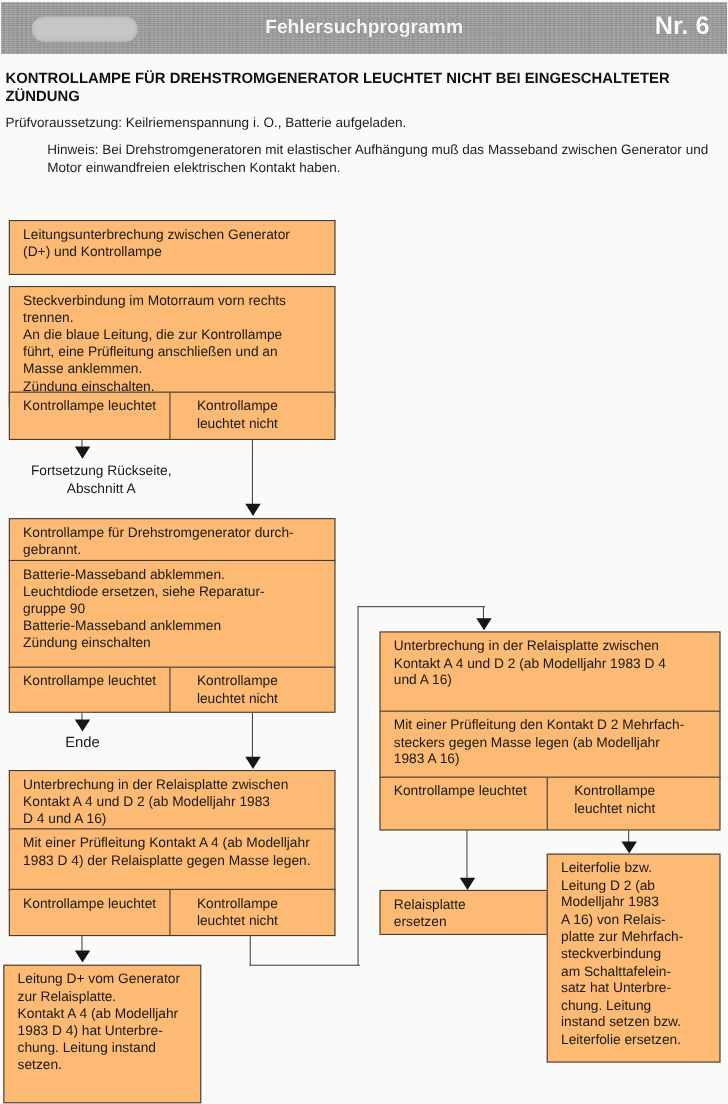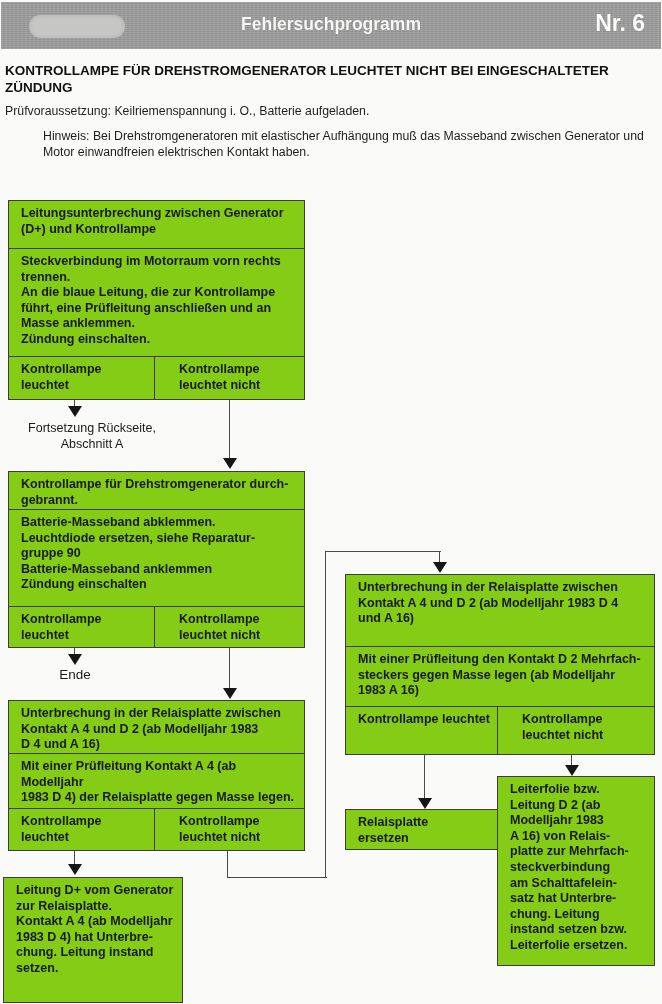--- a/index.html
+++ b/index.html
@@ -41,23 +41,23 @@
     font-size:13.5px;line-height:16.5px;font-weight:bold;color:#111;
   }
   .txtline{position:absolute;left:5px;margin:0;font-size:12.3px;line-height:15.5px;color:#1e1e1e;}
   .precondition{top:104px;width:650px;}
   .note{top:129px;width:650px;margin-left:38px;}
   b{font-weight:normal;}
   
   .flow{position:absolute;top:0;left:0;width:662px;height:1004px;}
   .fbox{
     position:absolute;box-sizing:border-box;
-    border:1.6px solid #3d3d3d;background:#84cc16;
+    border:1.6px solid #3d3d3d;background:#fdba74;
     font-size:12.5px;line-height:15.6px;color:#1a1a1a;
-    padding:5px 8px 4px 12px;white-space:pre-line;font-weight:bold;
+    padding:5px 8px 4px 12px;white-space:pre-line;
   }
   .lw{left:8px;width:297px;}
   .rw{left:345px;width:310px;}
   .rowbox{padding:0;display:flex;gap:12px;}
   .cell{box-sizing:border-box;padding:5px 6px 4px 12px;white-space:pre-line;}
   .cell.l{width:146px;border-right:1.6px solid #3d3d3d;flex:none;}
   .cell.l.wide{width:152px;}
   .cell.r{flex:1;}
   .vl{position:absolute;width:0;border-left:1.6px solid #4a4a4a;}
   .hl{position:absolute;height:0;border-top:1.6px solid #4a4a4a;}
@@ -83,21 +83,21 @@
 
   <p class="txtline precondition"><b>Prüfvoraussetzung:</b> <span class="pre">Keilriemenspannung i. O., Batterie aufgeladen.</span></p>
 
   <p class="txtline note"><b>Hinweis:</b> <span class="pre">Bei Drehstromgeneratoren mit elastischer Aufhängung muß das Masseband zwischen Generator und
 Motor einwandfreien elektrischen Kontakt haben.</span></p>
 
   <div class="flow">
 
     <div class="fbox lw" style="top:200px;height:50px;">Leitungsunterbrechung zwischen Generator
 (D+) und Kontrollampe</div>
-    <div class="fbox lw" style="top:248px;height:110px;">Steckverbindung im Motorraum vorn rechts
+    <div class="fbox lw" style="top:260px;height:110px;">Steckverbindung im Motorraum vorn rechts
 trennen.
 An die blaue Leitung, die zur Kontrollampe
 führt, eine Prüfleitung anschließen und an
 Masse anklemmen.
 Zündung einschalten.</div>
     <div class="fbox lw rowbox" style="top:356px;height:44px;">
       <div class="cell l">Kontrollampe leuchtet</div>
       <div class="cell r">Kontrollampe
 leuchtet nicht</div>
     </div>

